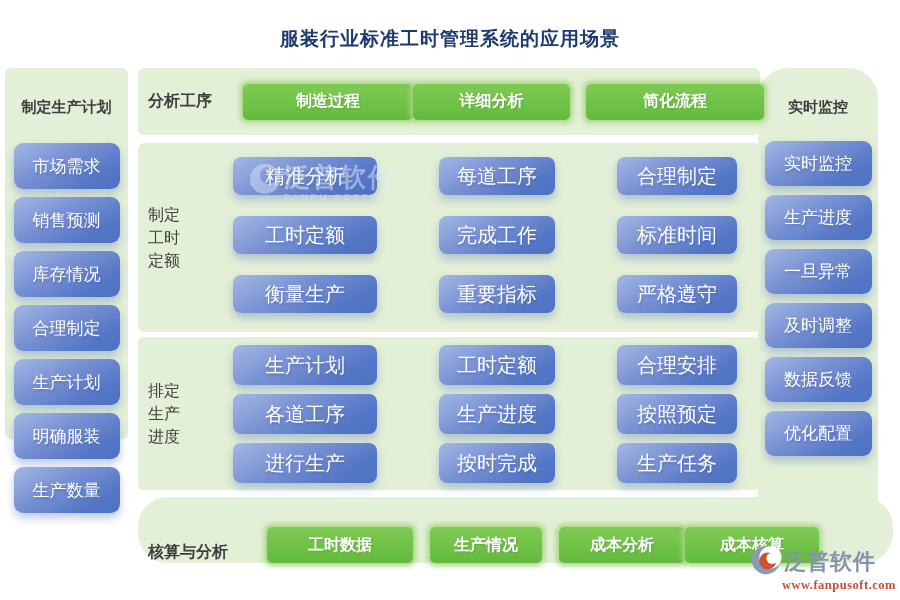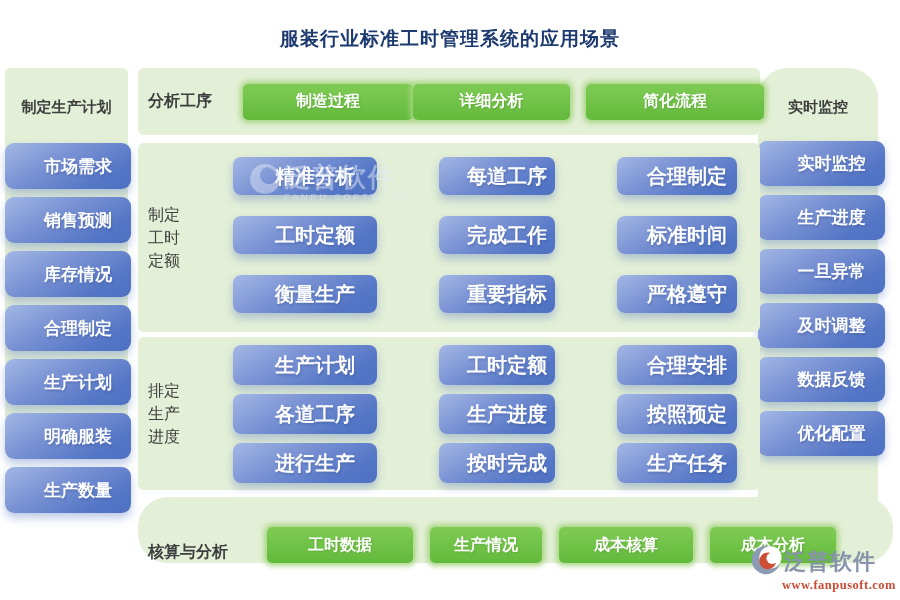--- a/index.html
+++ b/index.html
@@ -12,24 +12,24 @@
   .panel{position:absolute;background:#e3efd6;border-radius:6px;}
 
   
   .left-panel{left:5px;top:68px;width:123px;height:371px;}
   .right-panel{left:758px;top:68px;width:120px;height:470px;border-radius:30px;}
   .panel-header{margin:30px 0 26px;text-align:center;font-size:15px;
                 font-weight:bold;color:#3e3e3e;}
   .right-panel .panel-header{margin:30px 0 24px;}
 
   .blue-btn{display:flex;align-items:center;justify-content:center;
-    color:#fff;font-weight:bold;border-radius:9px;
+    color:#fff;font-weight:normal;border-radius:9px;
     background:linear-gradient(150deg,#a3b8e5 0%,#7b93d4 38%,#5476c6 78%,#4f71c3 100%);
     box-shadow:0 5px 8px rgba(108,138,200,.45);
-    text-shadow:1px 2px 2px rgba(60,80,140,.35);padding-left:20px;}
+    text-shadow:1px 2px 2px rgba(60,80,140,.35);}
   .side-btn{width:106px;height:46px;margin:0 auto 8px;font-size:17px;}
   .right-panel .side-btn{width:107px;height:45px;margin:0 auto 9px;}
 
   
   .top-section{left:138px;top:68px;width:622px;height:67px;
                display:flex;align-items:center;padding:0;box-sizing:border-box;}
   .section-label{font-size:16px;font-weight:bold;color:#3e3e3e;}
   .top-section .section-label{width:95px;padding-left:10px;flex:none;}
 
   .green-btn{height:36px;display:flex;align-items:center;justify-content:center;
@@ -148,22 +148,22 @@
     <div class="blue-btn grid-btn">进行生产</div>
     <div class="blue-btn grid-btn">按时完成</div>
     <div class="blue-btn grid-btn">生产任务</div>
   </div>
 </div>
 
 <div class="panel bottom-section">
   <div class="section-label">核算与分析</div>
   <div class="green-btn b1">工时数据</div>
   <div class="green-btn b2">生产情况</div>
+  <div class="green-btn b4">成本分析</div>
   <div class="green-btn b3">成本核算</div>
-  <div class="green-btn b4">成本分析</div>
 </div>
 
 <div class="watermark">
   <span class="wm-icon"></span>
   <span class="wm-text">
     <span class="wm-name">泛普软件</span>
     <span class="wm-sub">FANPU SOFTWARE</span>
   </span>
 </div>
 

